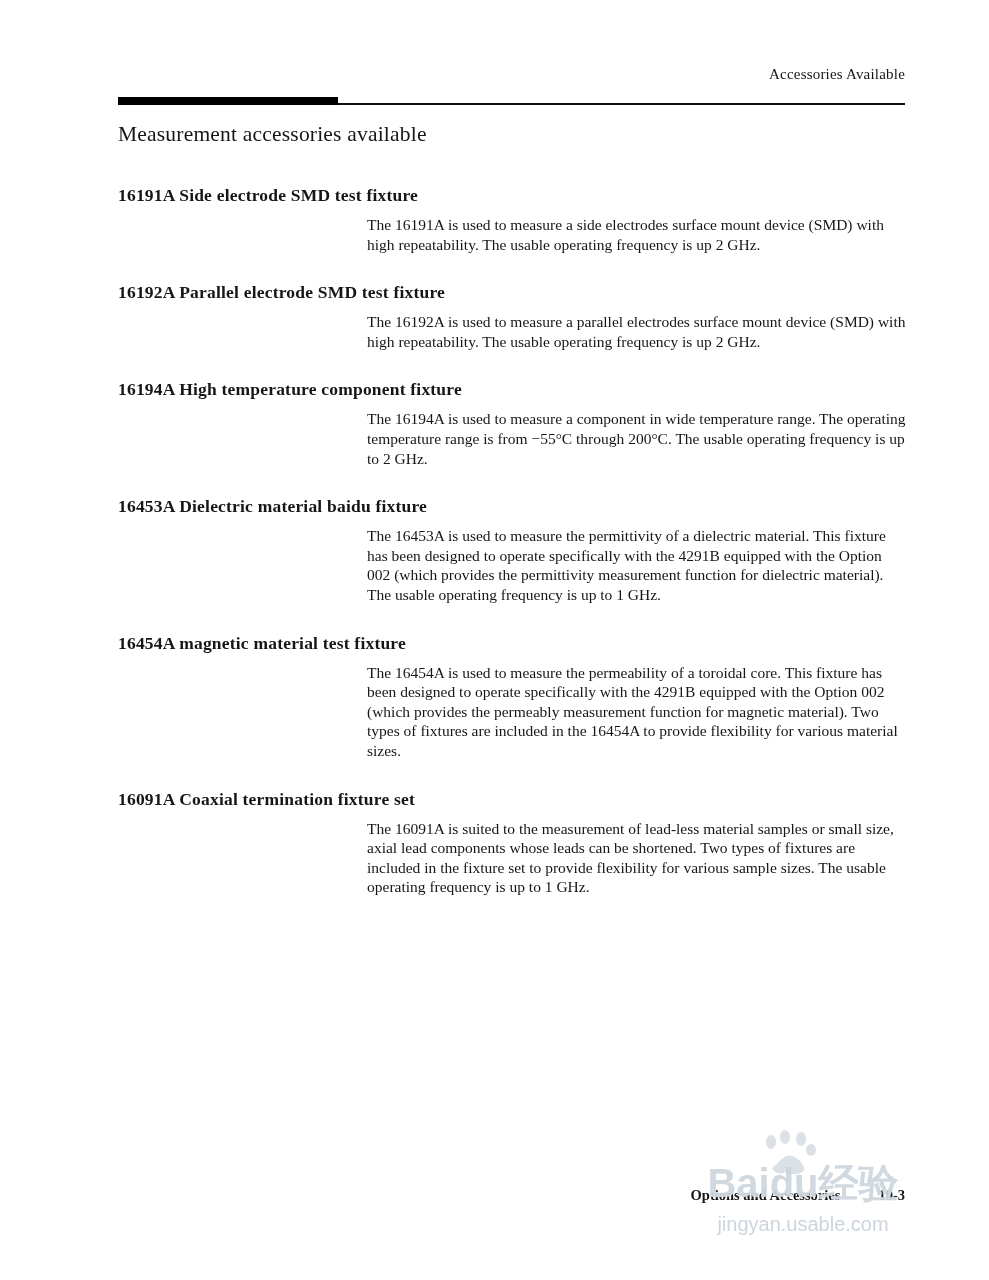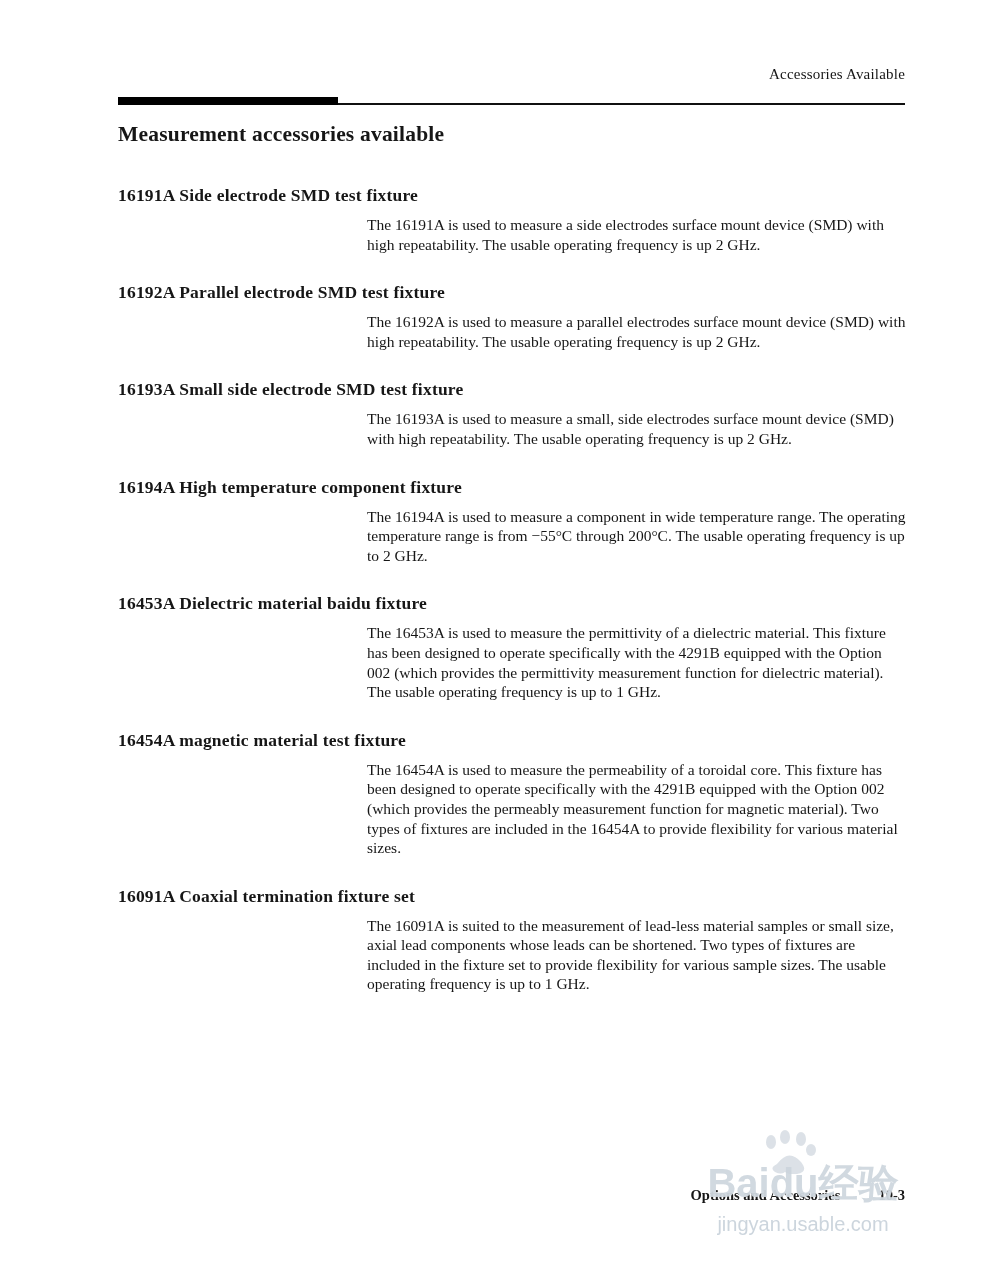--- a/index.html
+++ b/index.html
@@ -42,21 +42,21 @@
     width: 220px;
     height: 8px;
     background: #000000;
   }
 
   .page-title {
     position: absolute;
     top: 122px;
     left: 118px;
     font-size: 21.5px;
-    font-weight: bold;
+    font-weight: normal;
     letter-spacing: 0.2px;
   }
 
   .content {
     position: absolute;
     top: 183px;
     left: 118px;
     width: 790px;
   }
 
@@ -141,24 +141,20 @@
     <div class="section">
       <div class="section-heading">16191A Side electrode SMD test fixture</div>
       <div class="section-body">The 16191A is used to measure a side electrodes surface mount device (SMD) with high repeatability. The usable operating frequency is up 2 GHz.</div>
     </div>
 
     <div class="section">
       <div class="section-heading">16192A Parallel electrode SMD test fixture</div>
       <div class="section-body">The 16192A is used to measure a parallel electrodes surface mount device (SMD) with high repeatability. The usable operating frequency is up 2 GHz.</div>
     </div>
 
-    <div class="section">
-      <div class="section-heading">16193A Small side electrode SMD test fixture</div>
-      <div class="section-body">The 16193A is used to measure a small, side electrodes surface mount device (SMD) with high repeatability. The usable operating frequency is up 2 GHz.</div>
-    </div>
 
     <div class="section">
       <div class="section-heading">16194A High temperature component fixture</div>
       <div class="section-body">The 16194A is used to measure a component in wide temperature range. The operating temperature range is from −55°C through 200°C. The usable operating frequency is up to 2 GHz.</div>
     </div>
 
     <div class="section">
       <div class="section-heading">16453A Dielectric material baidu fixture</div>
       <div class="section-body">The 16453A is used to measure the permittivity of a dielectric material. This fixture has been designed to operate specifically with the 4291B equipped with the Option 002 (which provides the permittivity measurement function for dielectric material). The usable operating frequency is up to 1 GHz.</div>
     </div>

